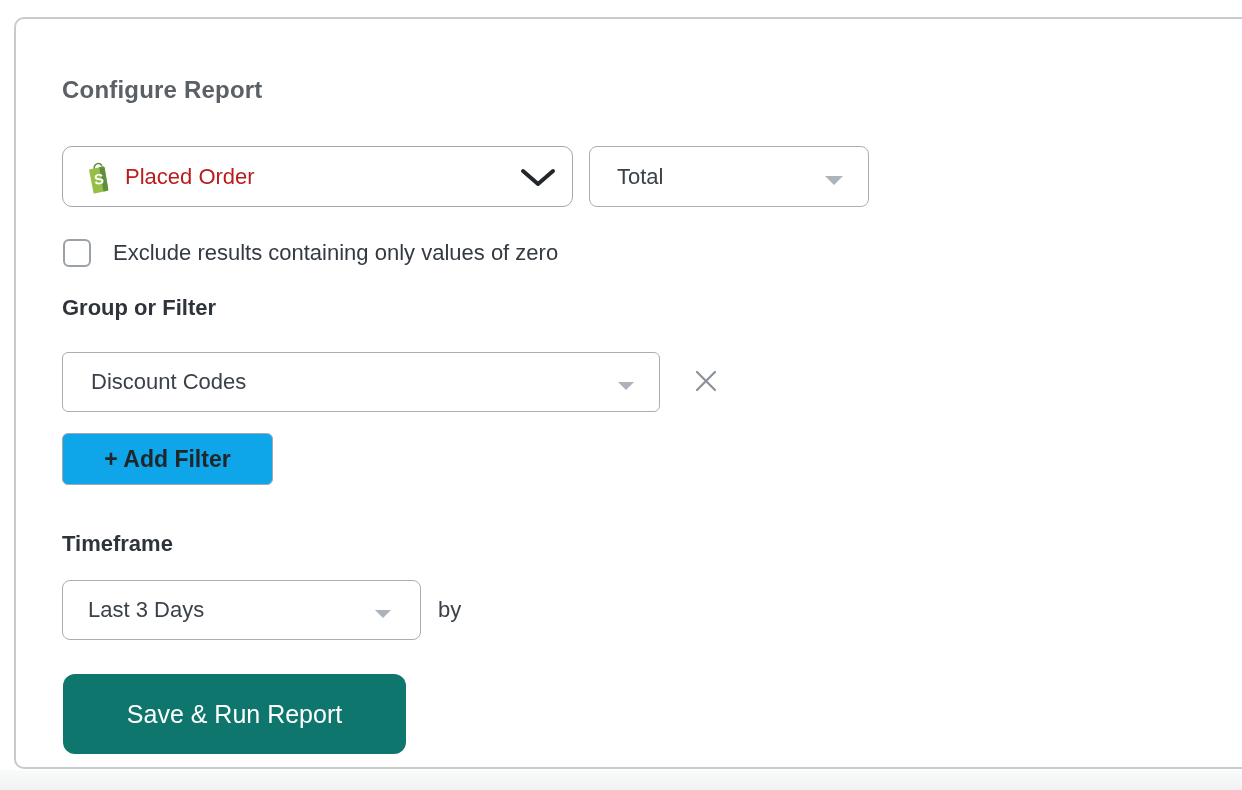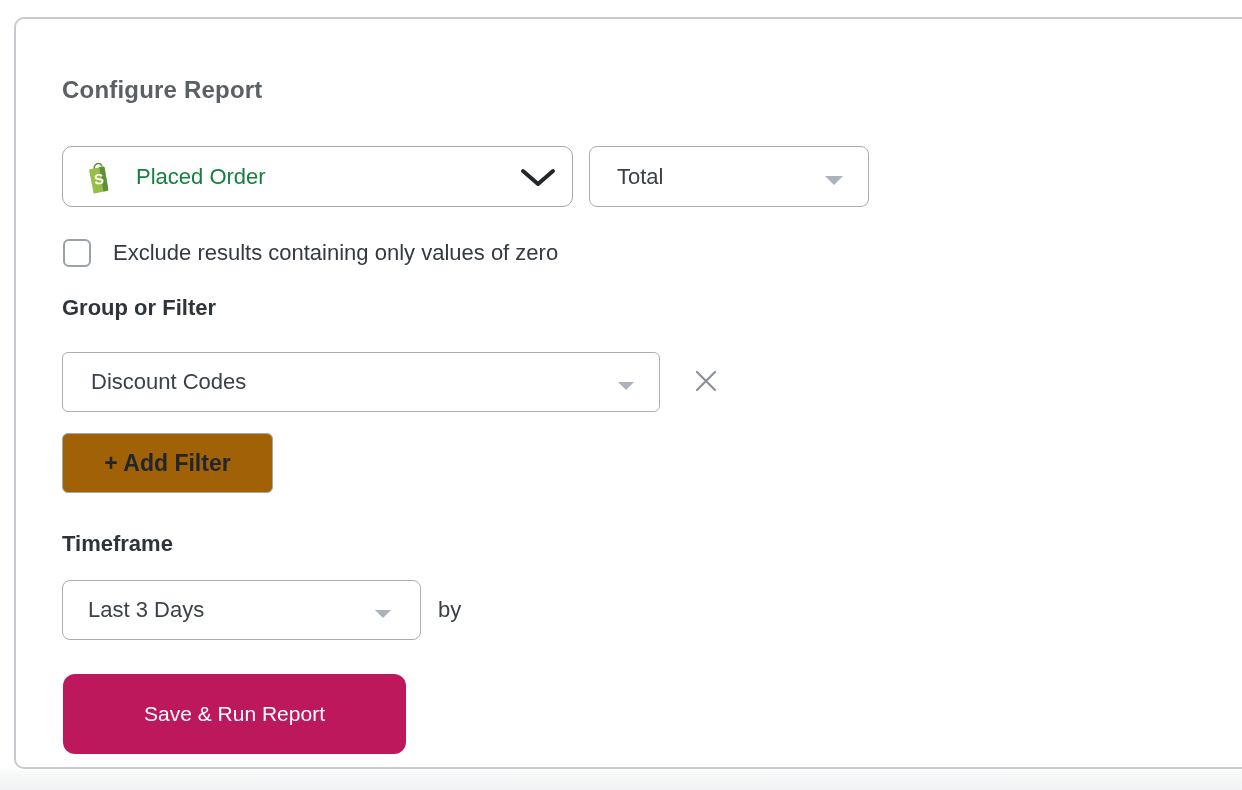--- a/index.html
+++ b/index.html
@@ -33,21 +33,21 @@
     background:#fff;
     border:1.5px solid #a9aeb4;
     cursor:pointer;
   }
   .select-text { font-size:22px; color:#3a4149; white-space:nowrap; }
   .metric-select {
     left:46px; top:127px; width:511px; height:61px;
     border-radius:10px; border-color:#a3a8ae;
     padding-left:20px;
   }
-  .metric-select .select-text { color:#15803d; margin-left:24px; }
+  .metric-select .select-text { color:#b91c1c; margin-left:13px; }
   .metric-chevron { position:absolute; right:16px; top:21px; }
   .measurement-select {
     left:573px; top:127px; width:280px; height:61px;
     border-radius:8px; padding-left:27px;
   }
   .aggregation-select {
     left:868px; top:127px; width:180px; height:61px;
     border-radius:8px; padding-left:26px;
   }
   .caret { position:absolute; top:50%; margin-top:-5px; }
@@ -75,45 +75,45 @@
     border-radius:6px; padding-left:28px;
   }
   .remove-filter-btn {
     position:absolute; left:677px; top:349px;
     width:25px; height:25px;
     background:none; border:none; cursor:pointer;
     display:flex; align-items:center; justify-content:center;
   }
   .add-filter-btn {
     position:absolute; left:46px; top:414px;
-    width:211px; height:60px;
-    background:#a16207; border:1.5px solid #a3a9af; border-radius:6px;
+    width:211px; height:52px;
+    background:#0ea5e9; border:1.5px solid #a3a9af; border-radius:6px;
     font-family:"Liberation Sans", sans-serif;
     font-size:23px; font-weight:700; color:#21262b;
     cursor:pointer;
   }
   .range-select {
     left:46px; top:561px; width:359px; height:60px;
     border-radius:8px; padding-left:25px;
   }
   .by-label {
     position:absolute; left:422px; top:578px;
     font-size:22px; color:#3a4149;
   }
   .interval-select {
     left:468px; top:561px; width:240px; height:60px;
     border-radius:8px; padding-left:25px;
   }
   .save-run-btn {
     position:absolute; left:47px; top:655px;
     width:343px; height:80px;
-    background:#be185d; color:#ffffff;
+    background:#0f766e; color:#ffffff;
     border:none; border-radius:12px;
     font-family:"Liberation Sans", sans-serif;
-    font-size:21px; cursor:pointer;
+    font-size:25px; cursor:pointer;
   }
 </style>
 </head>
 <body>
 
 <div class="card">
 
   <div class="panel-title">Configure Report</div>
 
   <div class="select metric-select">

